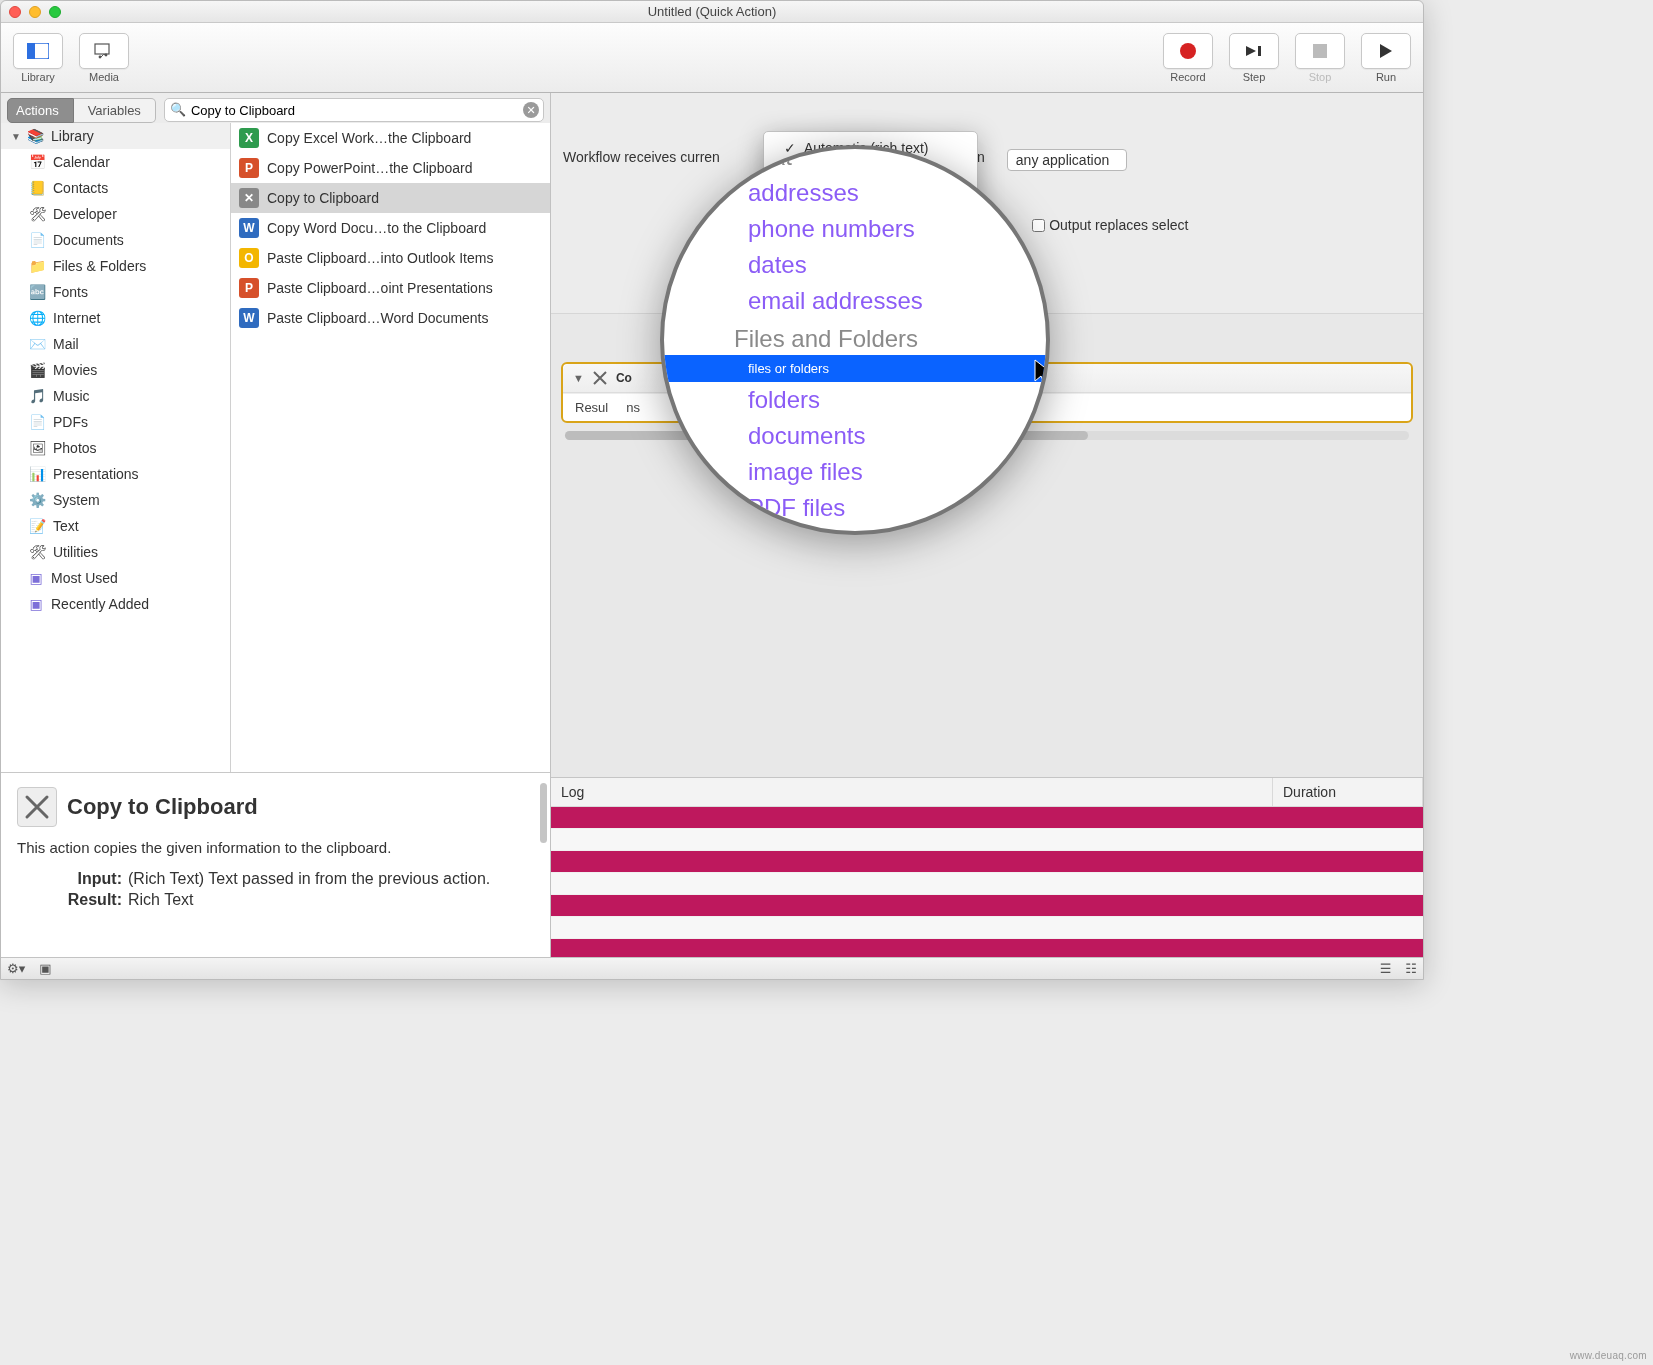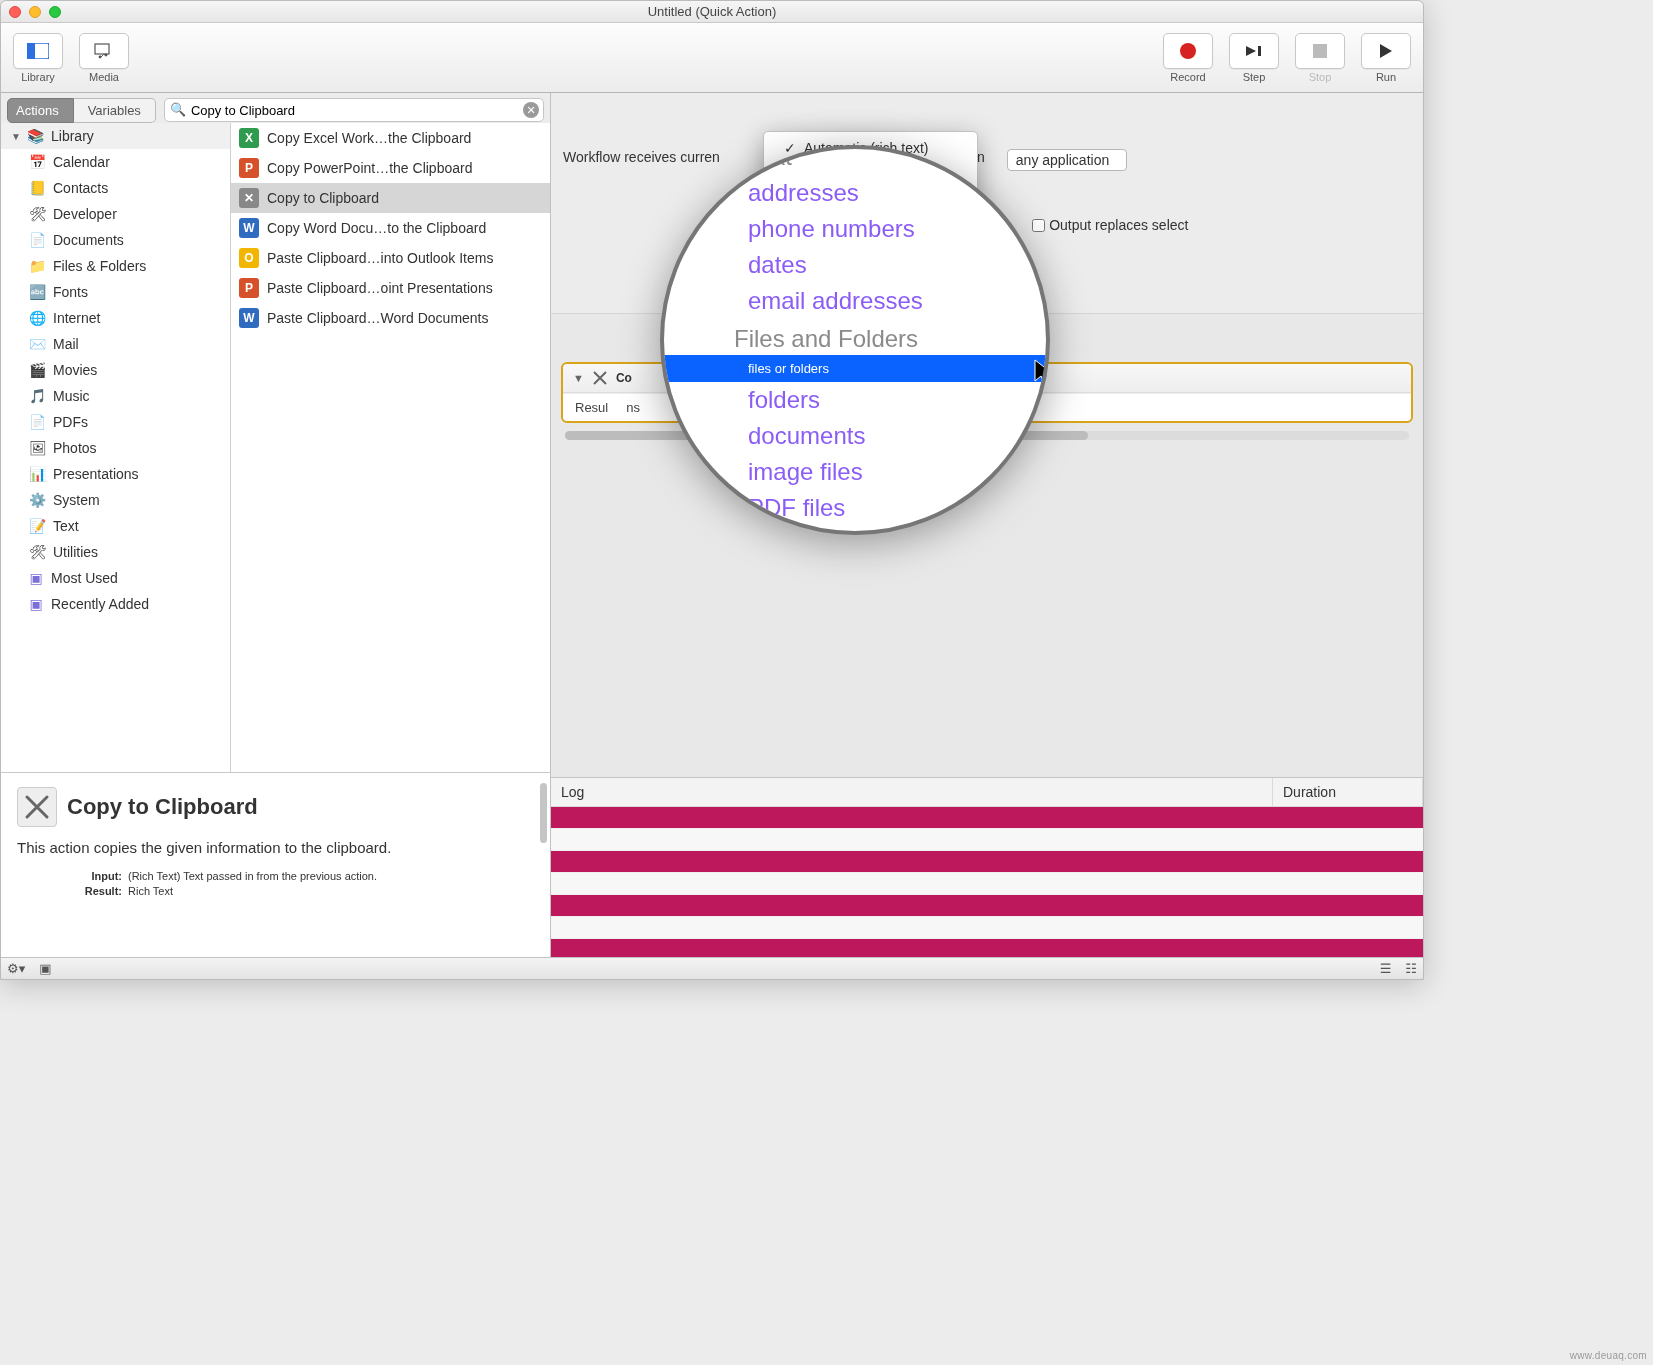--- a/index.html
+++ b/index.html
@@ -49,21 +49,21 @@
 .tree-row.child{padding-left:28px;}
 .result-row { display:flex; align-items:center; gap:8px; padding:5px 8px; font-size:14px;}
 .result-row.selected{background:#d6d6d6;}
 .result-row .ricon{width:20px;height:20px;border-radius:3px;display:flex;align-items:center;justify-content:center;color:#fff;font-weight:bold;font-size:12px;}
 
 .details { height:185px; border-top:1px solid #c8c8c8; background:#fff; padding:14px 16px; position:relative; overflow:hidden;}
 .details .scroll-ind{position:absolute;right:3px;top:10px;width:7px;height:60px;background:#c5c5c5;border-radius:4px;}
 .details h2{font-size:22px;font-weight:700;margin-bottom:12px;display:flex;align-items:center;gap:10px;}
 .details .dicon{width:40px;height:40px;background:#eee;border:1px solid #ccc;border-radius:4px;display:flex;align-items:center;justify-content:center;}
 .details .desc{font-size:15px;color:#333;margin-bottom:14px;}
-.details .kv{display:flex;gap:6px;font-size:11px;margin:3px 0 3px 40px;}
+.details .kv{display:flex;gap:6px;font-size:16px;margin:3px 0 3px 40px;}
 .details .kv .k{font-weight:700;width:65px;text-align:right;}
 
 .wf-controls{background:#ececec;padding:10px 12px;border-bottom:1px solid #d6d6d6;font-size:14px;}
 .wf-row{display:flex;align-items:flex-start;gap:22px;margin-bottom:8px;white-space:nowrap;margin-top:46px;}
 .dropdown-look{display:inline-flex;align-items:center;gap:6px;background:#fff;border:1px solid #b8b8b8;border-radius:4px;padding:2px 8px;font-size:14px;min-width:120px;}
 .check-lbl{display:flex;align-items:center;gap:4px;}
 
 .menu-pop{position:absolute;left:762px;top:130px;width:215px;background:#fff;border:1px solid #c2c2c2;border-radius:5px;box-shadow:0 6px 26px rgba(0,0,0,.3);z-index:40;padding:4px 0;}
 .menu-pop .mi{padding:4px 20px;font-size:14px;display:flex;align-items:center;gap:8px;}
 .menu-pop .mi .chk{width:12px;}

